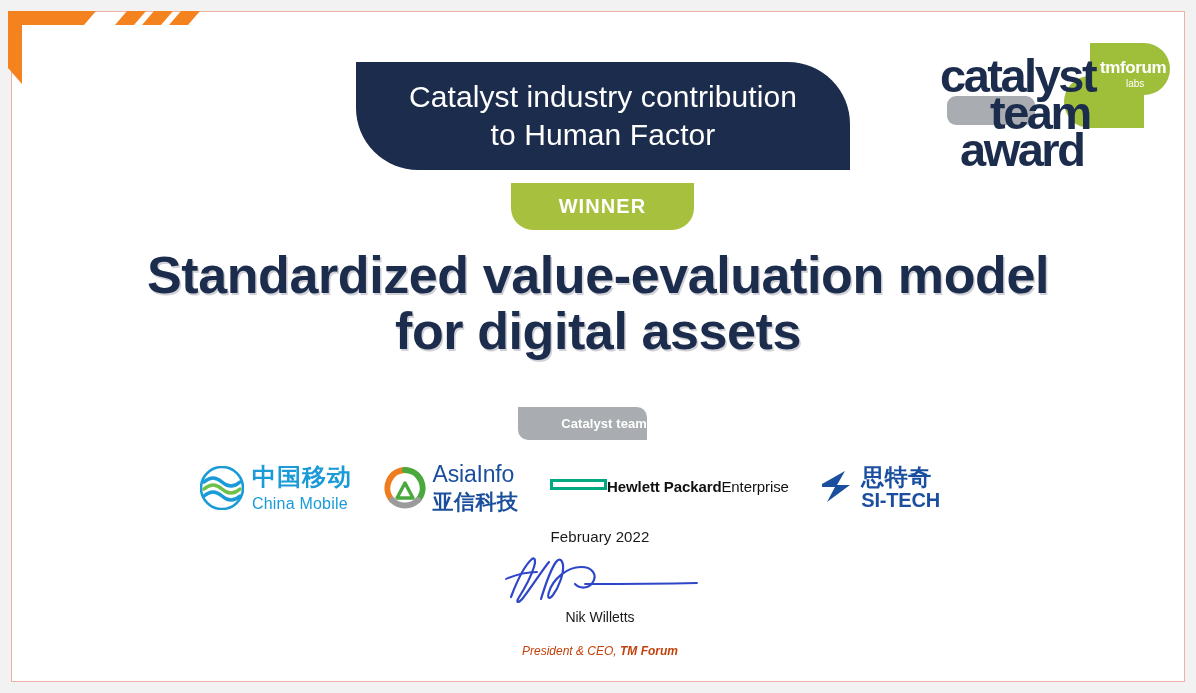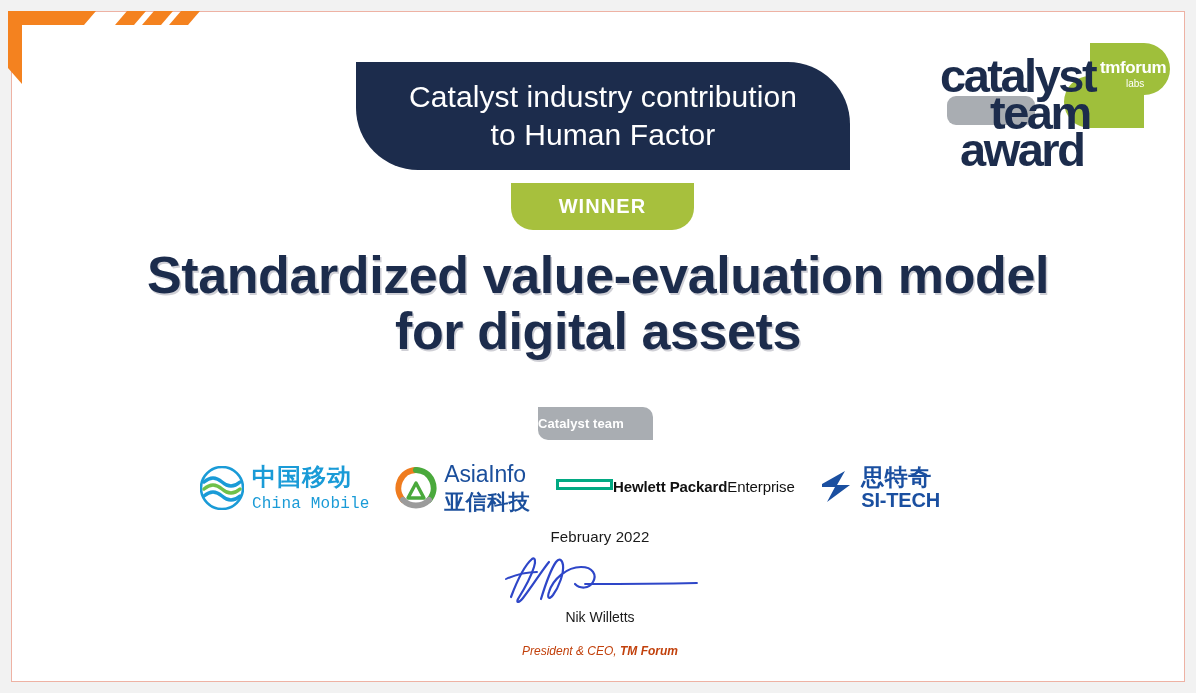--- a/index.html
+++ b/index.html
@@ -109,29 +109,29 @@
     font-size: 52px;
     line-height: 1.08;
     letter-spacing: -0.4px;
     text-shadow: 1.5px 1.5px 0 rgba(150,150,165,0.45);
   }
   .main-title .t-line { display: block; }
 
   
   .team-badge {
     position: absolute;
-    left: 538px;
+    left: 518px;
     top: 407px;
-    width: 115px;
+    width: 129px;
     height: 33px;
     background: #a9adb2;
     border-radius: 0 10px 0 10px;
     display: flex;
     align-items: center;
-    justify-content: flex-start;
+    justify-content: flex-end;
   }
   .team-badge-text {
     color: #ffffff;
     font-weight: bold;
     font-size: 13px;
     letter-spacing: 0.1px;
   }
 
   
   .logo-strip {
@@ -159,21 +159,20 @@
     font-size: 24px;
     font-weight: bold;
     letter-spacing: 1px;
     font-family: "DejaVu Sans", sans-serif;
   }
   .cm-en {
     color: #1a9bd7;
     font-size: 16px;
     letter-spacing: 0.2px;
     margin-top: 7px;
-    font-family: Liberation Mono, monospace;
   }
 
   
   .ai-wrap { display: flex; align-items: center; gap: 7px; }
   .ai-text { display: flex; flex-direction: column; line-height: 1; }
   .ai-en {
     color: #1b4f9c;
     font-size: 23px;
     letter-spacing: -0.2px;
   }

